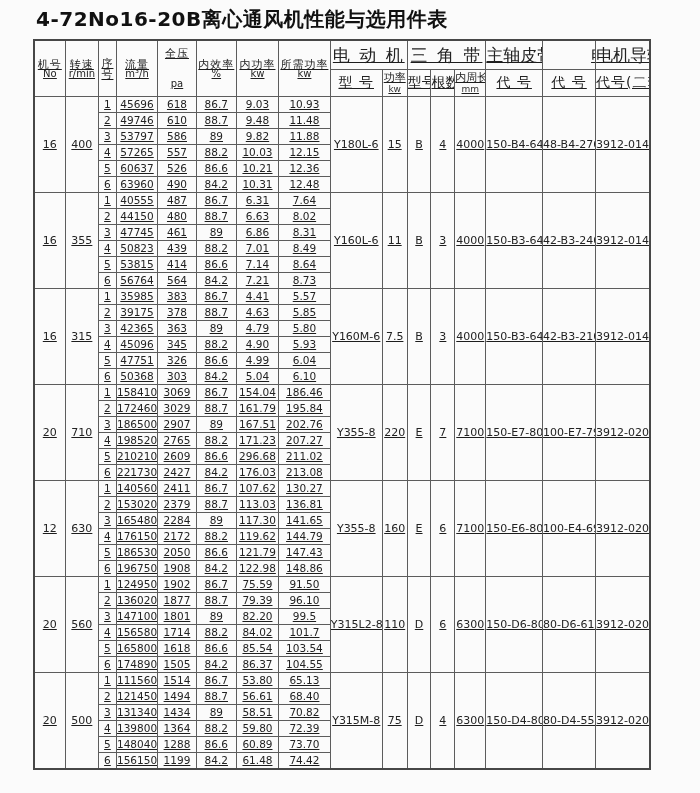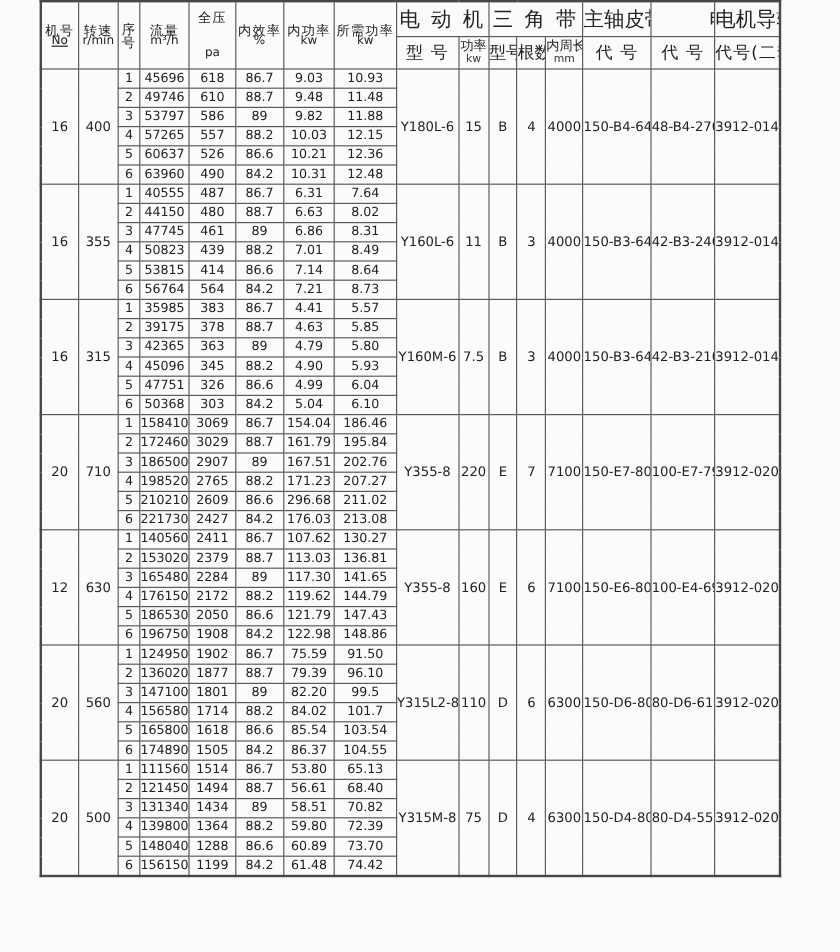--- a/index.html
+++ b/index.html
@@ -1,21 +1,21 @@
 <!DOCTYPE html>
 <html><head>
 <meta charset="utf-8">
 <style>
   html,body{margin:0;padding:0;background:#fbfbfb;color:#1d1d1d;
     font-family:"DejaVu Sans","Liberation Sans",sans-serif;}
   .page{width:700px;height:793px;background:#fbfbfb;overflow:hidden;}
   .title{font-size:20px;font-weight:bold;letter-spacing:0.5px;
     padding:6px 0 6px 36px;color:#111;}
   table.perf{border-collapse:collapse;table-layout:fixed;width:618px;
-    margin-left:33px;background:#fbfbfb;}
+    margin-left:33px;background:#fbfbfb;text-decoration:underline;}
   table.perf th, table.perf td{border:1px solid #5c5c5c;text-align:center;
     vertical-align:middle;padding:0;overflow:hidden;white-space:nowrap;}
   table.perf{border:2px solid #474747;}
   thead th{font-weight:normal;color:#222;}
   .h-group{font-size:17px;height:28px;letter-spacing:2px;}
   .h-sub{font-size:14px;height:26px;letter-spacing:1px;}
   .h-stack{font-size:11px;line-height:1.15;}
   .h-stack .unit{display:block;font-size:9px;color:#333;letter-spacing:0;}
   .h-stack .lbl{display:block;letter-spacing:1px;}
   .h-inline-unit{font-size:11px;line-height:1.0;}
@@ -27,20 +27,21 @@
   col.c-flow{width:6.8%;} col.c-press{width:6.3%;} col.c-eff{width:6.6%;}
   col.c-ipow{width:6.9%;} col.c-rpow{width:8.5%;} col.c-mmodel{width:8.5%;}
   col.c-mpow{width:4.1%;} col.c-bmodel{width:3.9%;} col.c-bcount{width:3.9%;}
   col.c-blen{width:5.1%;} col.c-mainp{width:9.3%;} col.c-motp{width:8.7%;}
   col.c-rail{width:8.9%;}
 </style>
 </head>
 <body>
 
 <div class="page">
+  <div class="title">4-72No16-20B离心通风机性能与选用件表</div>
 
   <table class="perf">
     <colgroup>
       <col class="c-machine">
         <col class="c-speed">
         <col class="c-seq">
       <col class="c-flow">
         <col class="c-press">
         <col class="c-eff">
       <col class="c-ipow">

